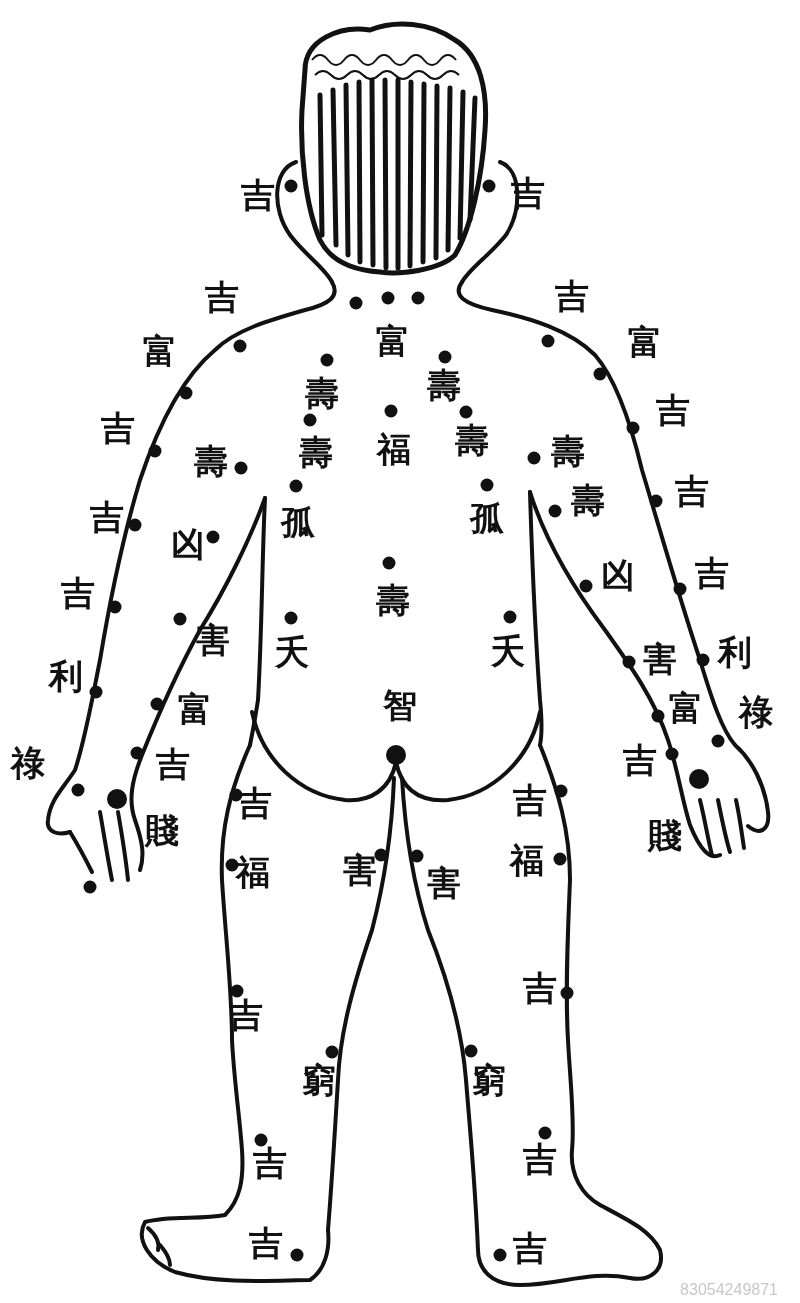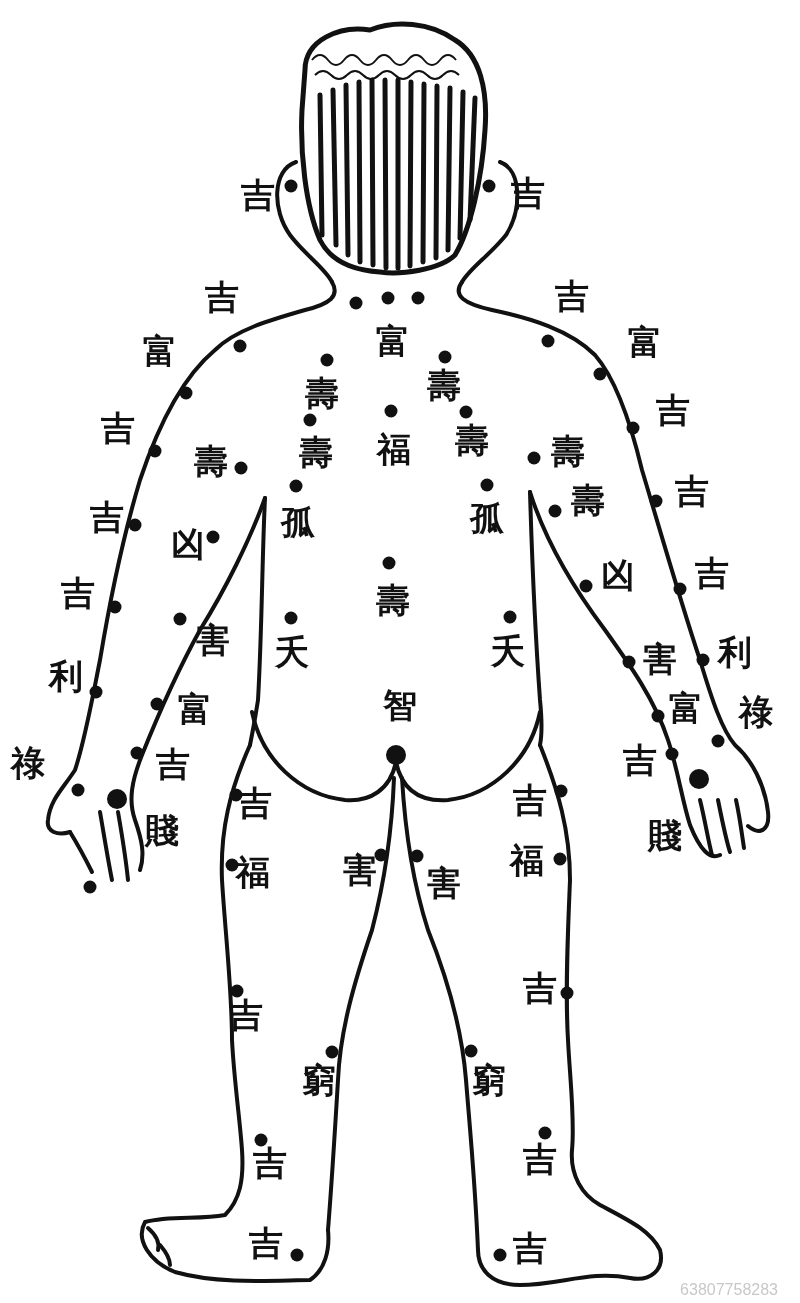--- a/index.html
+++ b/index.html
@@ -190,14 +190,14 @@
       <div class="lbl" style="left: 246px; top: 1015px;">吉</div>
       <div class="lbl" style="left: 540px; top: 988px;">吉</div>
       <div class="lbl" style="left: 319px; top: 1080px;">窮</div>
       <div class="lbl" style="left: 489px; top: 1080px;">窮</div>
       <div class="lbl" style="left: 270px; top: 1163px;">吉</div>
       <div class="lbl" style="left: 540px; top: 1159px;">吉</div>
       <div class="lbl" style="left: 266px; top: 1243px;">吉</div>
       <div class="lbl" style="left: 530px; top: 1248px;">吉</div>
     </div>
 
-  <div class="watermark">63807758283</div>
+  <div class="watermark">83054249871</div>
 </div>
 
 </body></html>

